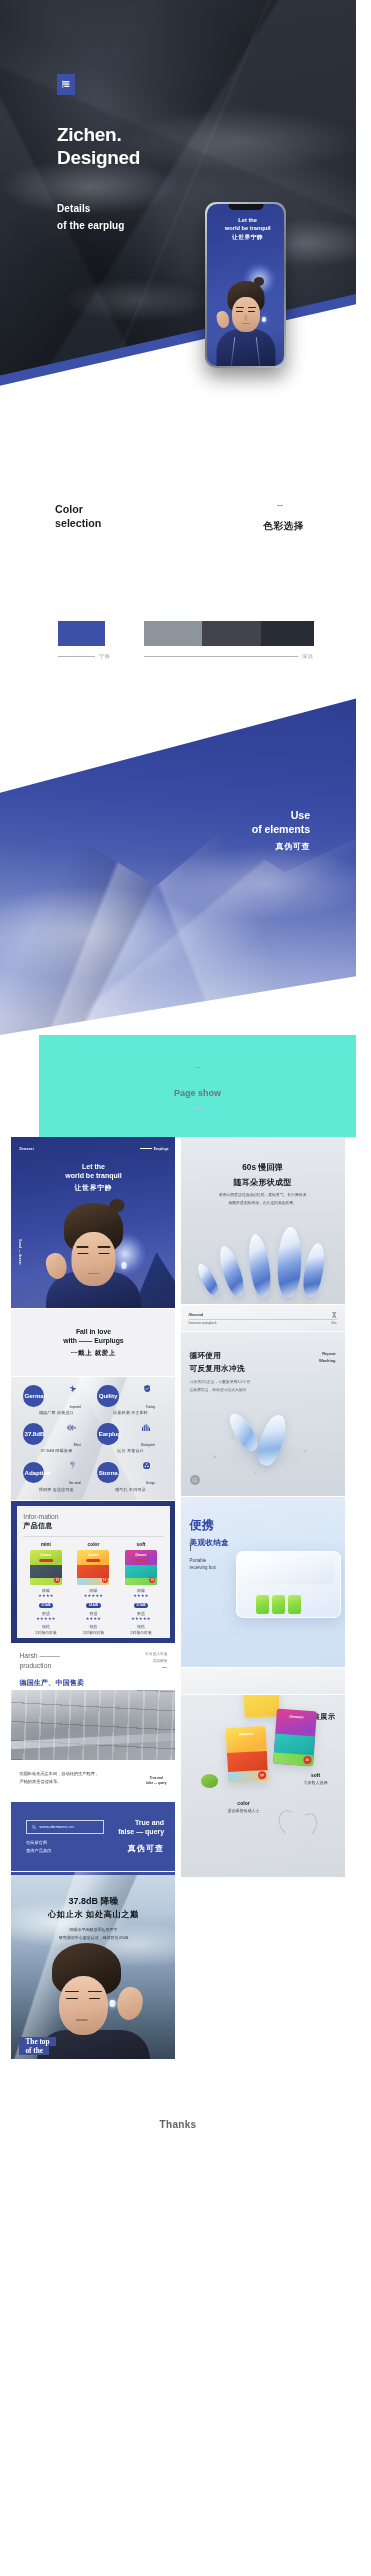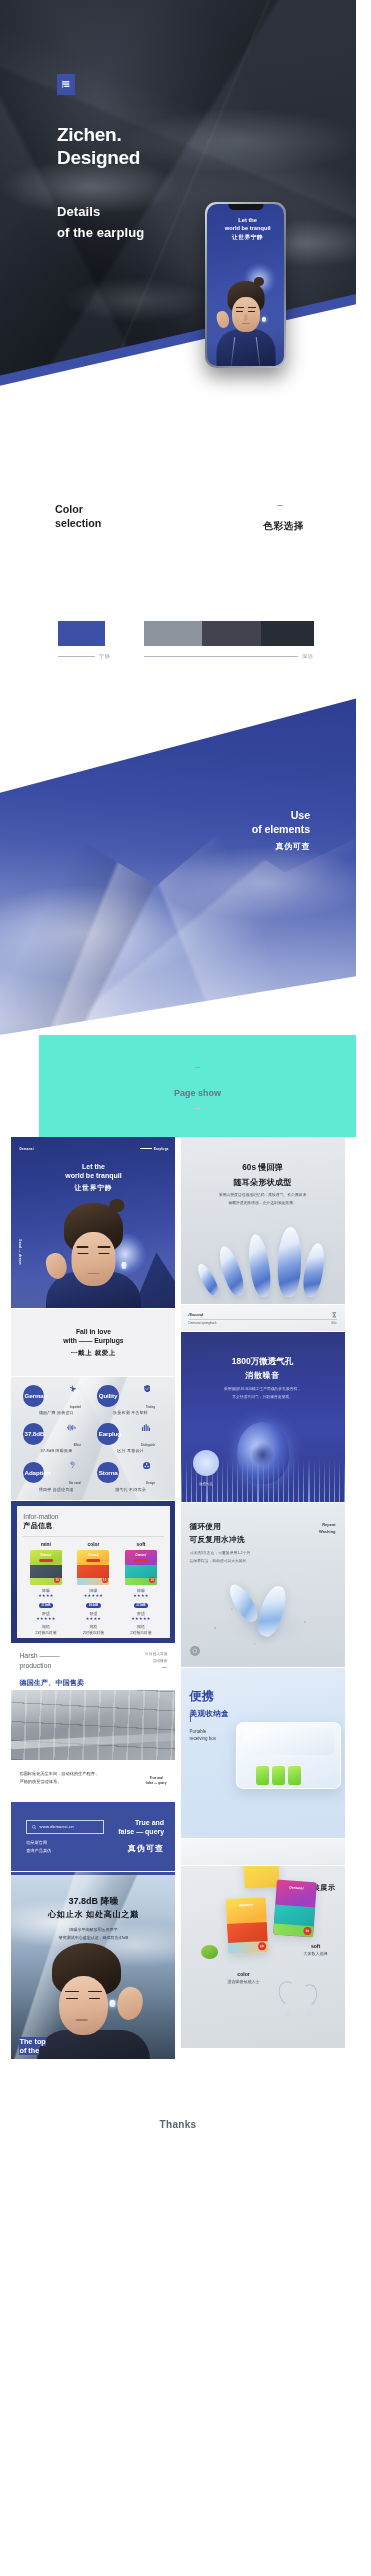--- a/index.html
+++ b/index.html
@@ -46,21 +46,21 @@
     display:flex; align-items:center; justify-content:center;
   }
   .hero-logo svg { display:block; }
   .hero-title {
     position:absolute; left:57px; top:123px;
     color:#ffffff; font-size:19px; font-weight:bold;
     line-height:1.22; letter-spacing:-0.3px;
   }
   .hero-sub {
     position:absolute; left:57px; top:201px;
-    color:#ffffff; font-size:13px; font-weight:bold;
+    color:#ffffff; font-size:10px; font-weight:bold;
     line-height:1.65; letter-spacing:0.1px;
   }
   .hero-diag {
     position:absolute; left:0; bottom:0; width:100%; height:170px;
     background:#ffffff;
     clip-path:polygon(0 72%, 100% 24%, 100% 100%, 0 100%);
   }
   .hero-diag-blue {
     position:absolute; left:0; bottom:0; width:100%; height:170px;
     background:#3c50a8;
@@ -395,21 +395,21 @@
   .cI-person .eye { position:absolute; top:21.5px; width:11.3px; height:1.7px; background:#2a1d16; border-radius:1.1px; }
   .cI-person .eye.l{left:6.8px;} .cI-person .eye.r{right:8px;}
   .cI-person .mouth { position:absolute; left:46%; top:43px; transform:translateX(-50%); width:12.4px; height:1.7px; background:#ad7860; border-radius:1.1px; }
   .cI-person .hand { position:absolute; right:10.2px; top:44px; width:25px; height:33px; border-radius:44% 48% 50% 50%;
     background:linear-gradient(150deg,#eac4a7,#cc9a7a); transform:rotate(11deg); }
   .cI-person .body { position:absolute; left:50%; bottom:0; transform:translateX(-50%); width:113px; height:29px;
     border-radius:34px 34px 0 0; background:linear-gradient(165deg,#2b2f40,#1b1e2b); }
   .cI-person .plug { position:absolute; right:37px; top:57px; width:6.2px; height:7.3px; border-radius:2.3px;
     background:linear-gradient(140deg,#fff,#cfe6fa); box-shadow:0 0 4.5px rgba(210,235,255,.95); }
   .cI-foot { position:absolute; left:8px; bottom:3.4px; color:#fff; font-size:7.3px; font-weight:bold; line-height:1.3; }
-  .cI-foot .hl { background:#3c4e9e; padding:0 0; }
+  .cI-foot .hl { background:#3c4e9e; padding:0 6px;font-family:Liberation Serif, serif; }
 
   
   .cR1 { height:167px; background:linear-gradient(178deg,#e7eaee 0%,#dde1e6 40%,#cfd5dc 100%); }
   .cR1-h1 { position:absolute; left:0; top:25px; width:100%; text-align:center; font-size:8.2px; font-weight:bold; color:#14171c; }
   .cR1-h2 { position:absolute; left:0; top:40px; width:100%; text-align:center; font-size:8px; font-weight:bold; color:#14171c; letter-spacing:0.3px; }
   .cR1-p { position:absolute; left:0; top:55px; width:100%; text-align:center; font-size:3.8px; color:#4a5159; line-height:2.1; }
   .plugs { position:absolute; left:50%; bottom:6.8px; transform:translateX(-50%); width:130px; height:73px; }
   .plug-shape { position:absolute; bottom:0; border-radius:50% 50% 42% 42%;
     background:linear-gradient(158deg,#ffffff 0%,#dfe9f8 28%,#7f9fe0 54%,#4f74c9 74%,#e9eef8 100%);
     box-shadow:0 2.8px 6.8px rgba(90,110,150,.25); }
@@ -920,32 +920,20 @@
             </svg>
           </span>
         </div>
         <div class="cR2-rule"></div>
         <div class="cR2-row2">
           <span class="lb">Demansi springback</span>
           <span class="lb">60s</span>
         </div>
       </div>
 
-      <div class="card cR3">
-        <div class="cR3-h1">1800万微透气孔</div>
-        <div class="cR3-h2">消散噪音</div>
-        <div class="cR3-p">
-          <div>采用德国UV-800精工生产而成的多孔吸音棉，</div>
-          <div>耳朵舒适不闷气，分散噪音更彻底。</div>
-        </div>
-        <div class="cR3-ear"></div>
-        <div class="cR3-wave"></div>
-        <div class="cR3-circ"></div>
-        <div class="cR3-circ-lab">微透气孔</div>
-      </div>
 
       <div class="card cR4">
         <div class="cR4-h1">循环使用</div>
         <div class="cR4-h2">可反复用水冲洗</div>
         <div class="cR4-p">
           <div>可水洗5次左右，可重复使用1-2个月</div>
           <div>若保养得当，寿命还可以大大延长</div>
         </div>
         <div class="cR4-rep">
           <div>Repeat</div>

